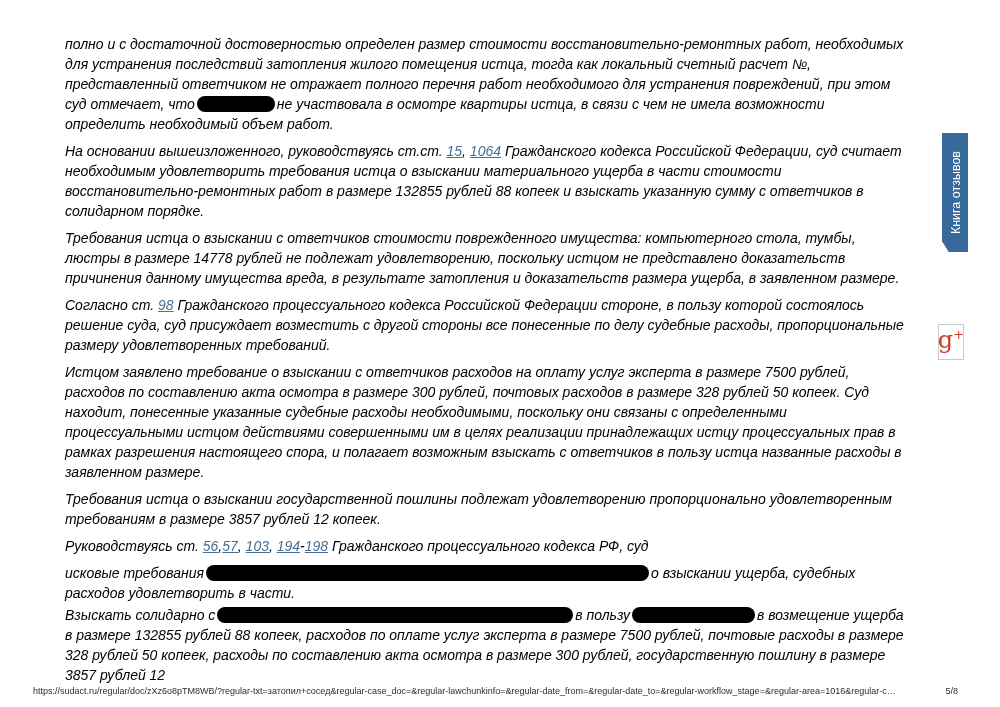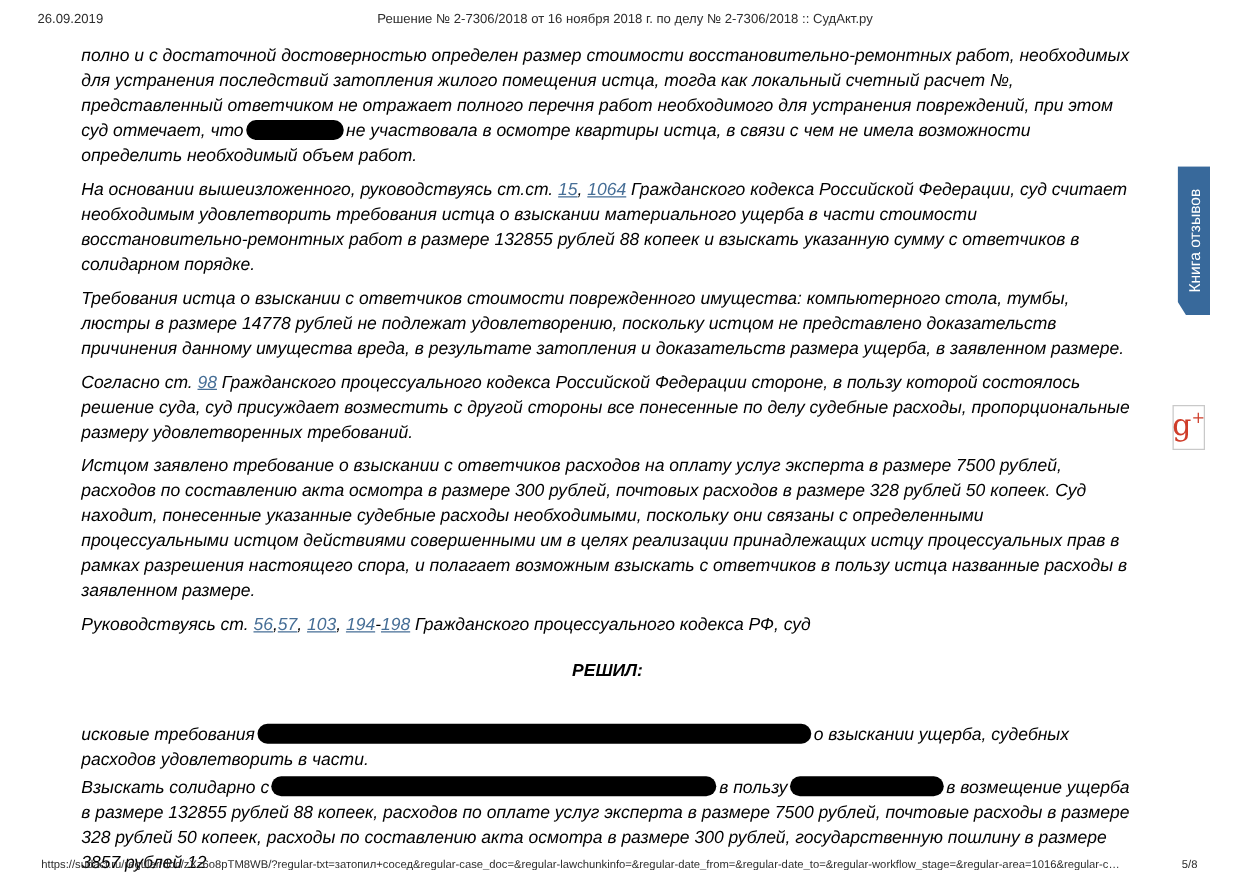--- a/index.html
+++ b/index.html
@@ -48,40 +48,36 @@
   .print-footer { position:absolute; bottom:11px; left:33px; right:42px;
     font-size:9px; color:#2d2d2d; display:flex; justify-content:space-between; }
   .footer-url { white-space:nowrap; overflow:hidden; max-width:880px; }
   .page-number { white-space:nowrap; margin-left:10px;padding-left:40px; }
 </style>
 </head>
 <body>
 
 <div class="page">
 
-  <div class="print-header">
-    <span class="print-date">26.09.2019</span>
-    <span class="print-title">Решение № 2-7306/2018 от 16 ноября 2018 г. по делу № 2-7306/2018 :: СудАкт.ру</span>
-  </div>
 
   <div class="content">
     <p><span>полно и с достаточной достоверностью определен размер стоимости восстановительно-ремонтных работ, необходимых для устранения последствий затопления жилого помещения истца, тогда как локальный счетный расчет №, представленный ответчиком не отражает полного перечня работ необходимого для устранения повреждений, при этом суд отмечает, что</span><span class="redact w-small"></span><span>не участвовала в осмотре квартиры истца, в связи с чем не имела возможности определить необходимый объем работ.</span></p>
 
     <p><span>На основании вышеизложенного, руководствуясь ст.ст. </span><span class="doc-link">15</span><span>, </span><span class="doc-link">1064</span><span> Гражданского кодекса Российской Федерации, суд считает необходимым удовлетворить требования истца о взыскании материального ущерба в части стоимости восстановительно-ремонтных работ в размере 132855 рублей 88 копеек и взыскать указанную сумму с ответчиков в солидарном порядке.</span></p>
 
     <p><span>Требования истца о взыскании с ответчиков стоимости поврежденного имущества: компьютерного стола, тумбы, люстры в размере 14778 рублей не подлежат удовлетворению, поскольку истцом не представлено доказательств причинения данному имущества вреда, в результате затопления и доказательств размера ущерба, в заявленном размере.</span></p>
 
     <p><span>Согласно ст. </span><span class="doc-link">98</span><span> Гражданского процессуального кодекса Российской Федерации стороне, в пользу которой состоялось решение суда, суд присуждает возместить с другой стороны все понесенные по делу судебные расходы, пропорциональные размеру удовлетворенных требований.</span></p>
 
     <p><span>Истцом заявлено требование о взыскании с ответчиков расходов на оплату услуг эксперта в размере 7500 рублей, расходов по составлению акта осмотра в размере 300 рублей, почтовых расходов в размере 328 рублей 50 копеек. Суд находит, понесенные указанные судебные расходы необходимыми, поскольку они связаны с определенными процессуальными истцом действиями совершенными им в целях реализации принадлежащих истцу процессуальных прав в рамках разрешения настоящего спора, и полагает возможным взыскать с ответчиков в пользу истца названные расходы в заявленном размере.</span></p>
 
+    <p><span>Требования истца о взыскании государственной пошлины подлежат удовлетворению пропорционально удовлетворенным требованиям в размере 3857 рублей 12 копеек.</span></p>
 
     <p><span>Руководствуясь ст. </span><span class="doc-link">56</span><span>,</span><span class="doc-link">57</span><span>, </span><span class="doc-link">103</span><span>, </span><span class="doc-link">194</span><span>-</span><span class="doc-link">198</span><span> Гражданского процессуального кодекса РФ, суд</span></p>
 
-    <p class="reshil">РЕШИЛ:</p>
 
     <p class="after-reshil"><span>исковые требования</span><span class="redact w-long"></span><span>о взыскании ущерба, судебных расходов удовлетворить в части.</span></p>
 
     <p><span>Взыскать солидарно с</span><span class="redact w-med"></span><span>в пользу</span><span class="redact w-short"></span><span>в возмещение ущерба в размере 132855 рублей 88 копеек, расходов по оплате услуг эксперта в размере 7500 рублей, почтовые расходы в размере 328 рублей 50 копеек, расходы по составлению акта осмотра в размере 300 рублей, государственную пошлину в размере 3857 рублей 12</span></p>
   </div>
 
   <div class="feedback-tab">
     <span class="tab-label">Книга отзывов</span>
   </div>
 

